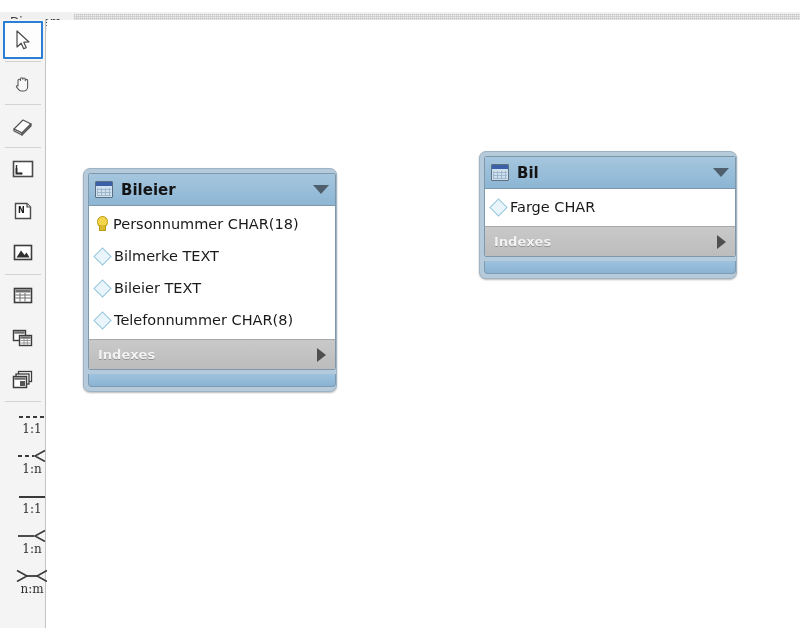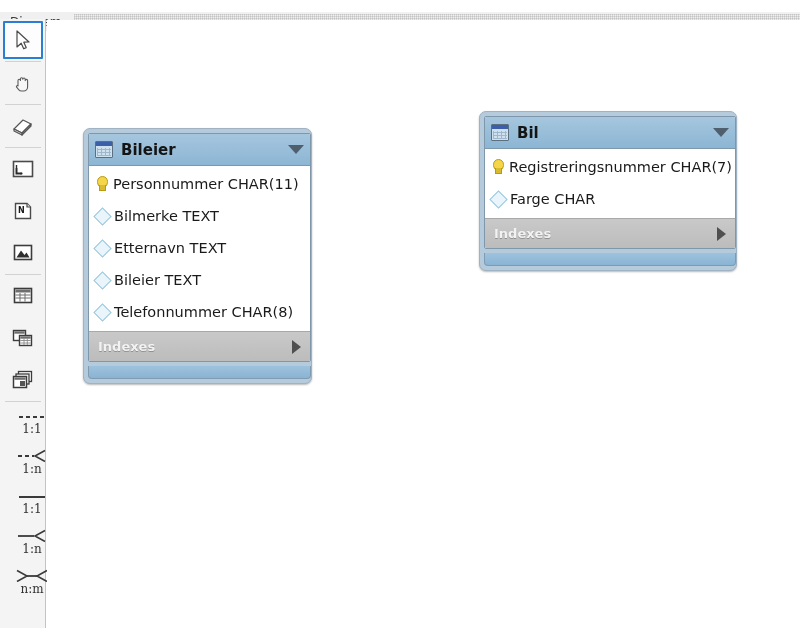--- a/index.html
+++ b/index.html
@@ -106,20 +106,21 @@
   }
 
   
   .entity {
     position: absolute;
     border-radius: 7px;
     background: #b5cbdc;
     box-shadow: 0 1px 2px rgba(0,0,0,.28);
     padding: 4px 0 4px 4px;
     border: 1px solid #9fb3c4;
+    margin-top: 40px;
   }
   .entity-inner {
     border: 1px solid #7f97ab;
     border-radius: 2px;
     overflow: hidden;
     background: #ffffff;
   }
   .entity-header {
     height: 32px;
     background: linear-gradient(#a6c6de, #8cb6d4);
@@ -397,39 +398,35 @@
         <path d="M13 7 H23" stroke="#3a3a3a" stroke-width="1.8"></path>
         <path d="M33 1.5 L23 7 L33 12.5" fill="none" stroke="#3a3a3a" stroke-width="1.6"></path>
       </svg>
       <span class="rel-label">n:m</span>
     </div>
 
   </div>
 
   <div class="canvas">
 
-    <div class="entity" style="left:36px; top:108px; width:229px;">
+    <div class="entity" style="left:36px; top:108px; width:254px;">
       <div class="entity-inner">
         <div class="entity-header">
           <span class="tbl-icon"></span>
           <span class="entity-title">Bileier</span>
           <span class="hdr-caret"></span>
         </div>
         <div class="fields">
           <div class="field">
             <span class="key-icon"></span>
-            <span class="field-name">Personnummer CHAR(11)</span>
+            <span class="field-name">Personnummer CHAR(18)</span>
           </div>
           <div class="field">
             <span class="diamond-icon"></span>
             <span class="field-name">Bilmerke TEXT</span>
-          </div>
-          <div class="field">
-            <span class="diamond-icon"></span>
-            <span class="field-name">Etternavn TEXT</span>
           </div>
           <div class="field">
             <span class="diamond-icon"></span>
             <span class="field-name">Bileier TEXT</span>
           </div>
           <div class="field">
             <span class="diamond-icon"></span>
             <span class="field-name">Telefonnummer CHAR(8)</span>
           </div>
         </div>
@@ -443,24 +440,20 @@
 
     <div class="entity" style="left:432px; top:91px; width:258px;">
       <div class="entity-inner">
         <div class="entity-header">
           <span class="tbl-icon"></span>
           <span class="entity-title">Bil</span>
           <span class="hdr-caret"></span>
         </div>
         <div class="fields">
           <div class="field">
-            <span class="key-icon"></span>
-            <span class="field-name">Registreringsnummer CHAR(7)</span>
-          </div>
-          <div class="field">
             <span class="diamond-icon"></span>
             <span class="field-name">Farge CHAR</span>
           </div>
         </div>
         <div class="indexes-row">
           <span class="indexes-label">Indexes</span>
           <span class="indexes-caret"></span>
         </div>
       </div>
       <div class="entity-foot"></div>

